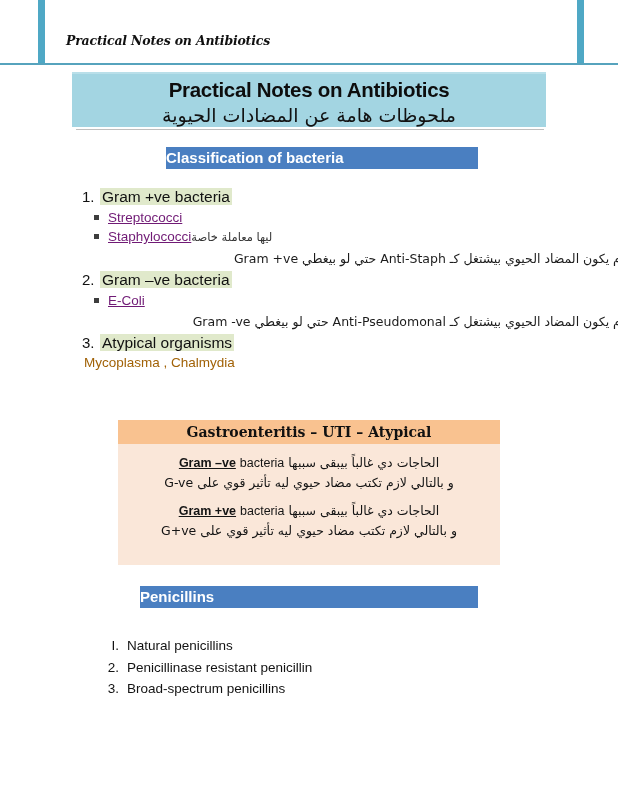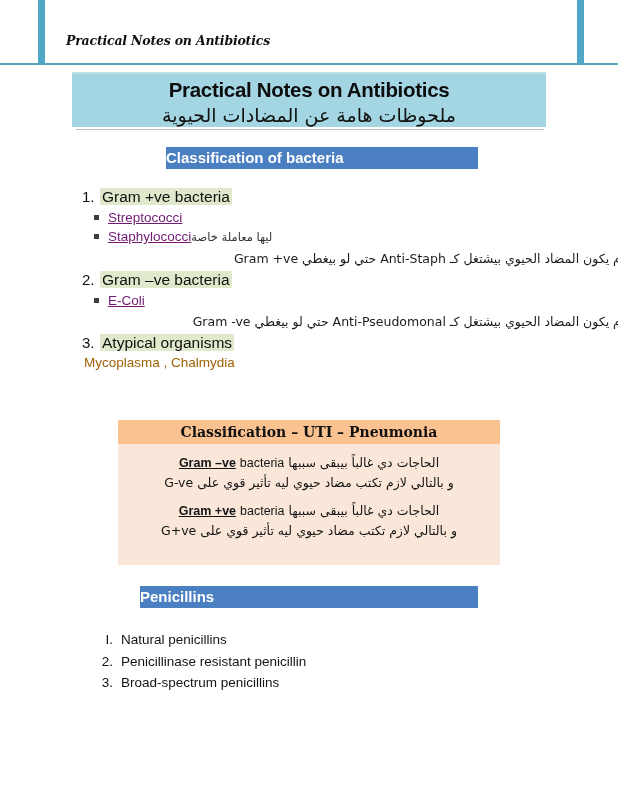--- a/index.html
+++ b/index.html
@@ -236,21 +236,21 @@
     text-decoration: underline;
     font-family: "Liberation Sans", sans-serif;
   }
   .lat { font-family: "Liberation Sans", sans-serif; }
 
   
   #pen-list {
     position: absolute;
     left: 88px;
     top: 624px;
-    margin: 5px;
+    margin: 11px;
     padding: 0;
     list-style: none;
   }
   #pen-list li {
     font-size: 13.5px;
     line-height: 21.5px;
     color: #131313;
     white-space: nowrap;
   }
   #pen-list .pen-num {
@@ -312,21 +312,21 @@
 
   <div class="cls-item">
     <div class="cls-head">
       <span class="cls-num">3.</span><span class="hl-green">Atypical organisms</span>
     </div>
     <div class="plain-sub">Mycoplasma , Chalmydia</div>
   </div>
 </div>
 
 <div class="ob" id="orange-box-1">
-  <div class="ob-head">Classification  –  UTI  –  Pneumonia</div>
+  <div class="ob-head">Gastroenteritis  –  UTI  –  Atypical</div>
   <div class="ob-body">
     <div class="ob-line">
       <span>الحاجات دي غالباً بيبقى سببها</span>
       <span class="ob-bold-u">Gram –ve</span>
       <span class="lat">bacteria</span>
     </div>
     <div class="ob-line">و بالتالي لازم تكتب مضاد حيوي ليه تأثير قوي على G-ve</div>
   </div>
 </div>
 

